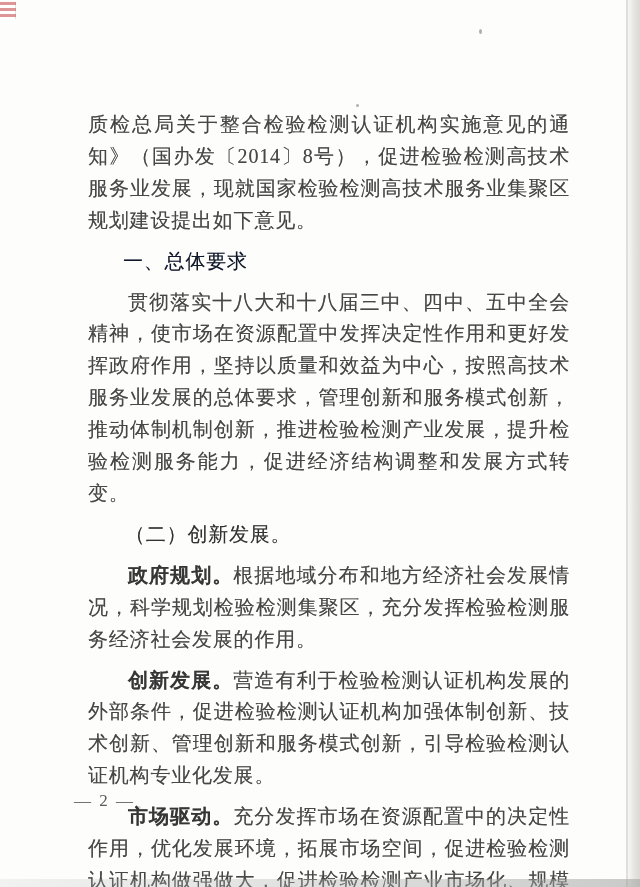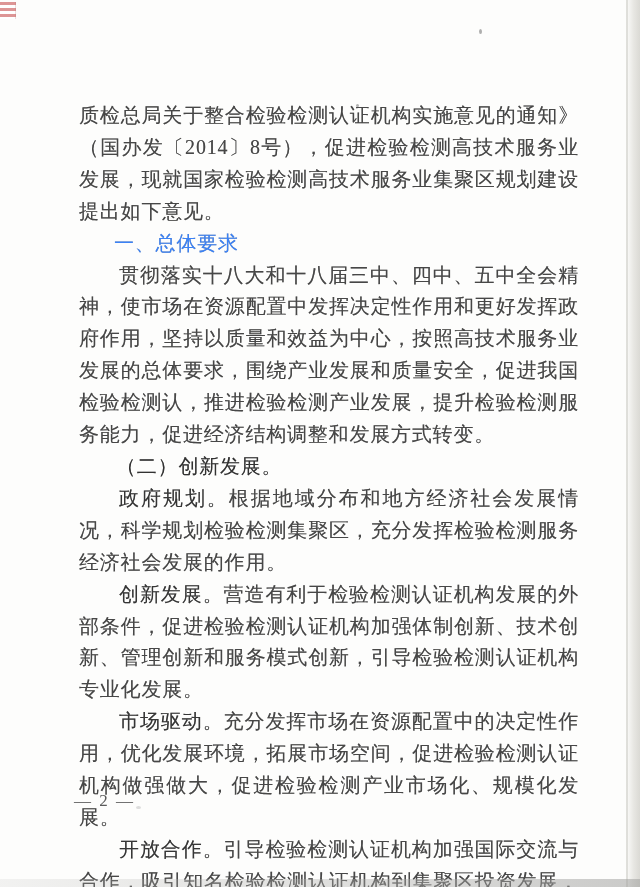--- a/index.html
+++ b/index.html
@@ -91,38 +91,38 @@
     top: 100px;
     width: 500px;
     font-size: 20px;
     line-height: 31.9px;
     letter-spacing: 0.8px;
     color: #474747;
     text-align: justify;
     text-shadow: 0 0 0.6px rgba(80,80,80,0.55);
   }
   .content p, .content h2, .content h3 {
-    margin: 0;
+    margin: 9px;
     padding: 0;
     font-size: 20px;
     font-weight: normal;
   }
   .indent { text-indent: 2em; }
   .heading-l1 {
     font-weight: bold;
-    color: #3b82f6;
+    color: #0f172a;
     text-indent: 1.75em;
   }
   .heading-l2 {
     font-weight: bold;
     color: #323232;
     text-indent: 1.85em;
   }
   .lead {
-    font-weight: normal;
+    font-weight: bold;
     color: #363636;
   }
   .page-number {
     position: absolute;
     left: 74px;
     top: 791px;
     font-size: 17px;
     letter-spacing: 2px;
     color: #5a5a5a;
     font-family: "Liberation Serif", "DejaVu Serif", serif;
@@ -138,21 +138,21 @@
   <div class="speck-b"></div>
   <div class="speck-c"></div>
 
   <div class="content">
 
     <p>质检总局关于整合检验检测认证机构实施意见的通知》（国办发〔2014〕8号），促进检验检测高技术服务业发展，现就国家检验检测高技术服务业集聚区规划建设提出如下意见。</p>
 
     <h2 class="heading-l1">一、总体要求</h2>
 
 
-    <p class="indent">贯彻落实十八大和十八届三中、四中、五中全会精神，使市场在资源配置中发挥决定性作用和更好发挥政府作用，坚持以质量和效益为中心，按照高技术服务业发展的总体要求，围绕产业发展和质量安全，促进我国检验检测认，推进检验检测产业发展，提升检验检测服务能力，促进经济结构调整和发展方式转变。</p>
+    <p class="indent">贯彻落实十八大和十八届三中、四中、五中全会精神，使市场在资源配置中发挥决定性作用和更好发挥政府作用，坚持以质量和效益为中心，按照高技术服务业发展的总体要求，管理创新和服务模式创新，推动体制机制创新，推进检验检测产业发展，提升检验检测服务能力，促进经济结构调整和发展方式转变。</p>
 
     <h3 class="heading-l2">（二）创新发展。</h3>
 
     <p class="indent"><span class="lead">政府规划。</span><span>根据地域分布和地方经济社会发展情况，科学规划检验检测集聚区，充分发挥检验检测服务经济社会发展的作用。</span></p>
 
     <p class="indent"><span class="lead">创新发展。</span><span>营造有利于检验检测认证机构发展的外部条件，促进检验检测认证机构加强体制创新、技术创新、管理创新和服务模式创新，引导检验检测认证机构专业化发展。</span></p>
 
     <p class="indent"><span class="lead">市场驱动。</span><span>充分发挥市场在资源配置中的决定性作用，优化发展环境，拓展市场空间，促进检验检测认证机构做强做大，促进检验检测产业市场化、规模化发展。</span></p>
 
     <p class="indent"><span class="lead">开放合作。</span><span>引导检验检测认证机构加强国际交流与合作，吸引知名检验检测认证机构到集聚区投资发展，积极承接全球检验检测服务业务，培育具有国际影响力的服务品牌，促进我国检验检测认</span></p>

